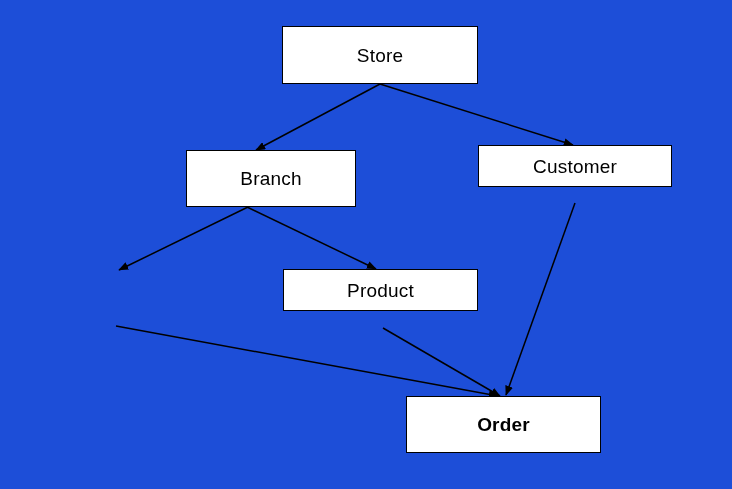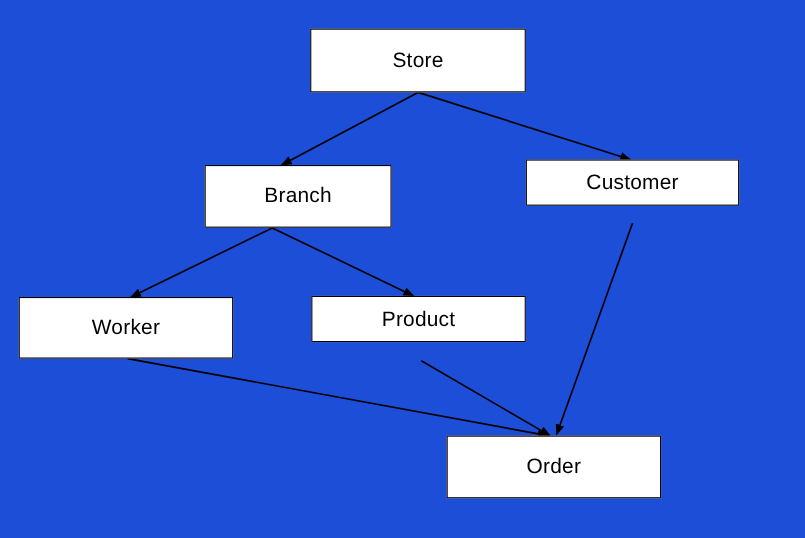--- a/index.html
+++ b/index.html
@@ -40,21 +40,21 @@
     color: #000000;
     line-height: 1;
     letter-spacing: 0.2px;
     white-space: nowrap;
   }
   #node-store   { left: 282px; top: 26px;  width: 196px; height: 58px; }
   #node-branch  { left: 150px; top: 150px; width: 195px; height: 57px; }
   #node-customer{ left: 478px; top: 145px; width: 194px; height: 58px; }
   #node-worker  { left: 17px;  top: 270px; width: 195px; height: 56px; }
   #node-product { left: 283px; top: 269px; width: 195px; height: 59px; }
-  #node-order   { left: 406px; top: 396px; width: 195px; height: 57px; }
+  #node-order   { left: 406px; top: 396px; width: 195px; height: 57px; font-weight: bold; }
 </style>
 </head>
 <body>
 
 <div id="diagram-canvas">
 
   <svg id="edge-layer" viewBox="0 0 732 489" width="732" height="489" xmlns="http://www.w3.org/2000/svg">
     <defs>
       <marker id="arrowhead" markerWidth="10" markerHeight="8" refX="9.2" refY="4" orient="auto" markerUnits="userSpaceOnUse">
         <path d="M 0 0 L 10 4 L 0 8 z" fill="#000000"></path>
@@ -76,23 +76,20 @@
   </div>
 
   <div class="node" id="node-branch" style="left: 150px; top: 150px; width: 170px; height: 57px; margin-left: 36px;">
     <span class="node-label">Branch</span>
   </div>
 
   <div class="node" id="node-customer" style="left: 478px; top: 145px; width: 194px; height: 42px;">
     <span class="node-label">Customer</span>
   </div>
 
-  <div class="node" id="node-worker" style="left: 17px; top: 270px; width: 195px; height: 56px;">
-    <span class="node-label">Worker</span>
-  </div>
 
   <div class="node" id="node-product" style="left: 283px; top: 269px; width: 195px; height: 42px;">
     <span class="node-label">Product</span>
   </div>
 
   <div class="node" id="node-order" style="left: 406px; top: 396px; width: 195px; height: 57px;">
     <span class="node-label">Order</span>
   </div>
 
 </div>

